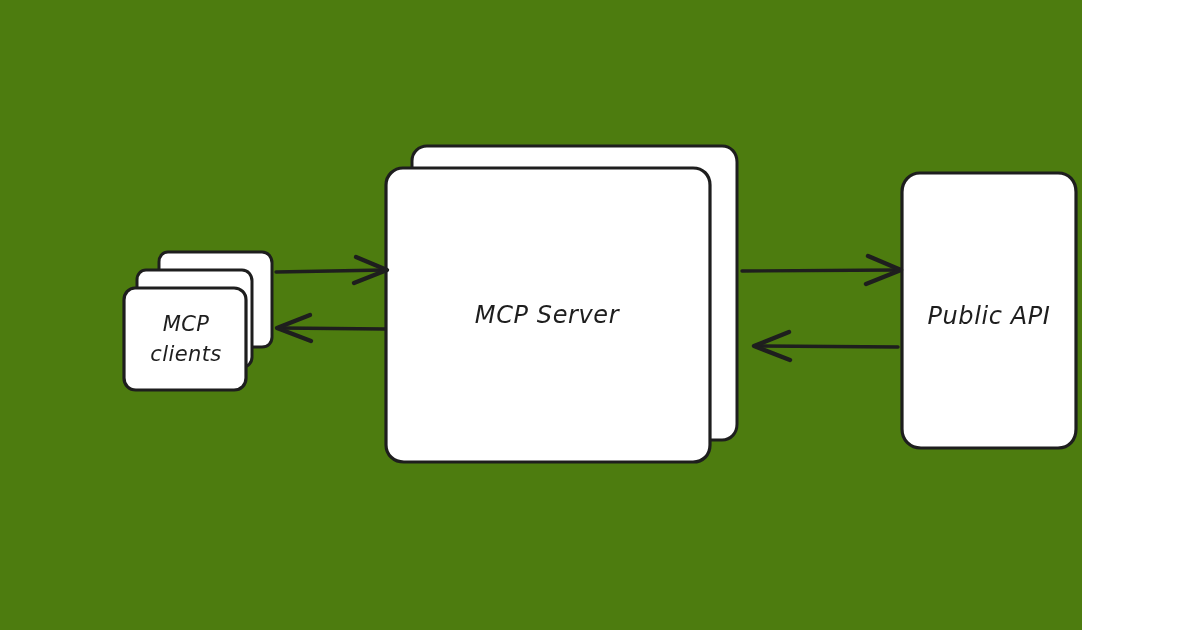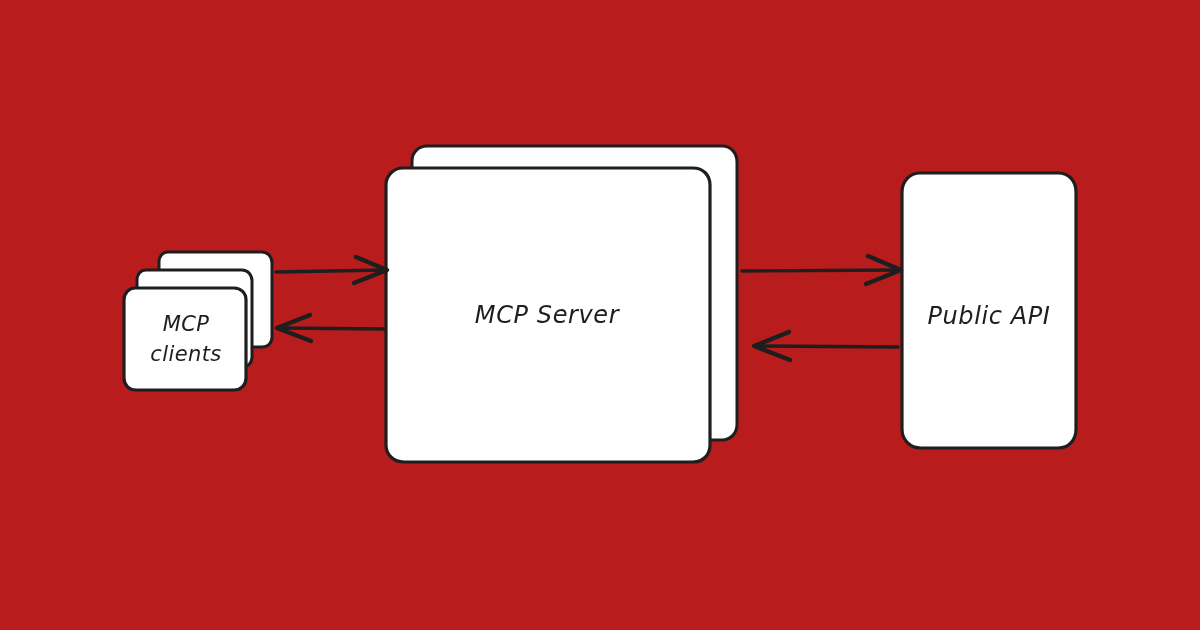--- a/index.html
+++ b/index.html
@@ -3,23 +3,23 @@
 <meta charset="utf-8">
 <title>MCP Architecture Diagram</title>
 <style>
   html, body {
     margin: 0;
     padding: 0;
     background: #ffffff;
   }
   #canvas {
     position: relative;
-    width: 1200px;
+    width: 1082px;
     height: 630px;
-    background: #b91c1c;
+    background: #4d7c0f;
     overflow: hidden;
     font-family: "DejaVu Sans", sans-serif;
   }
   #diagram-svg {
     position: absolute;
     top: 0;
     left: 0;
     width: 1200px;
     height: 630px;
     display: block;

